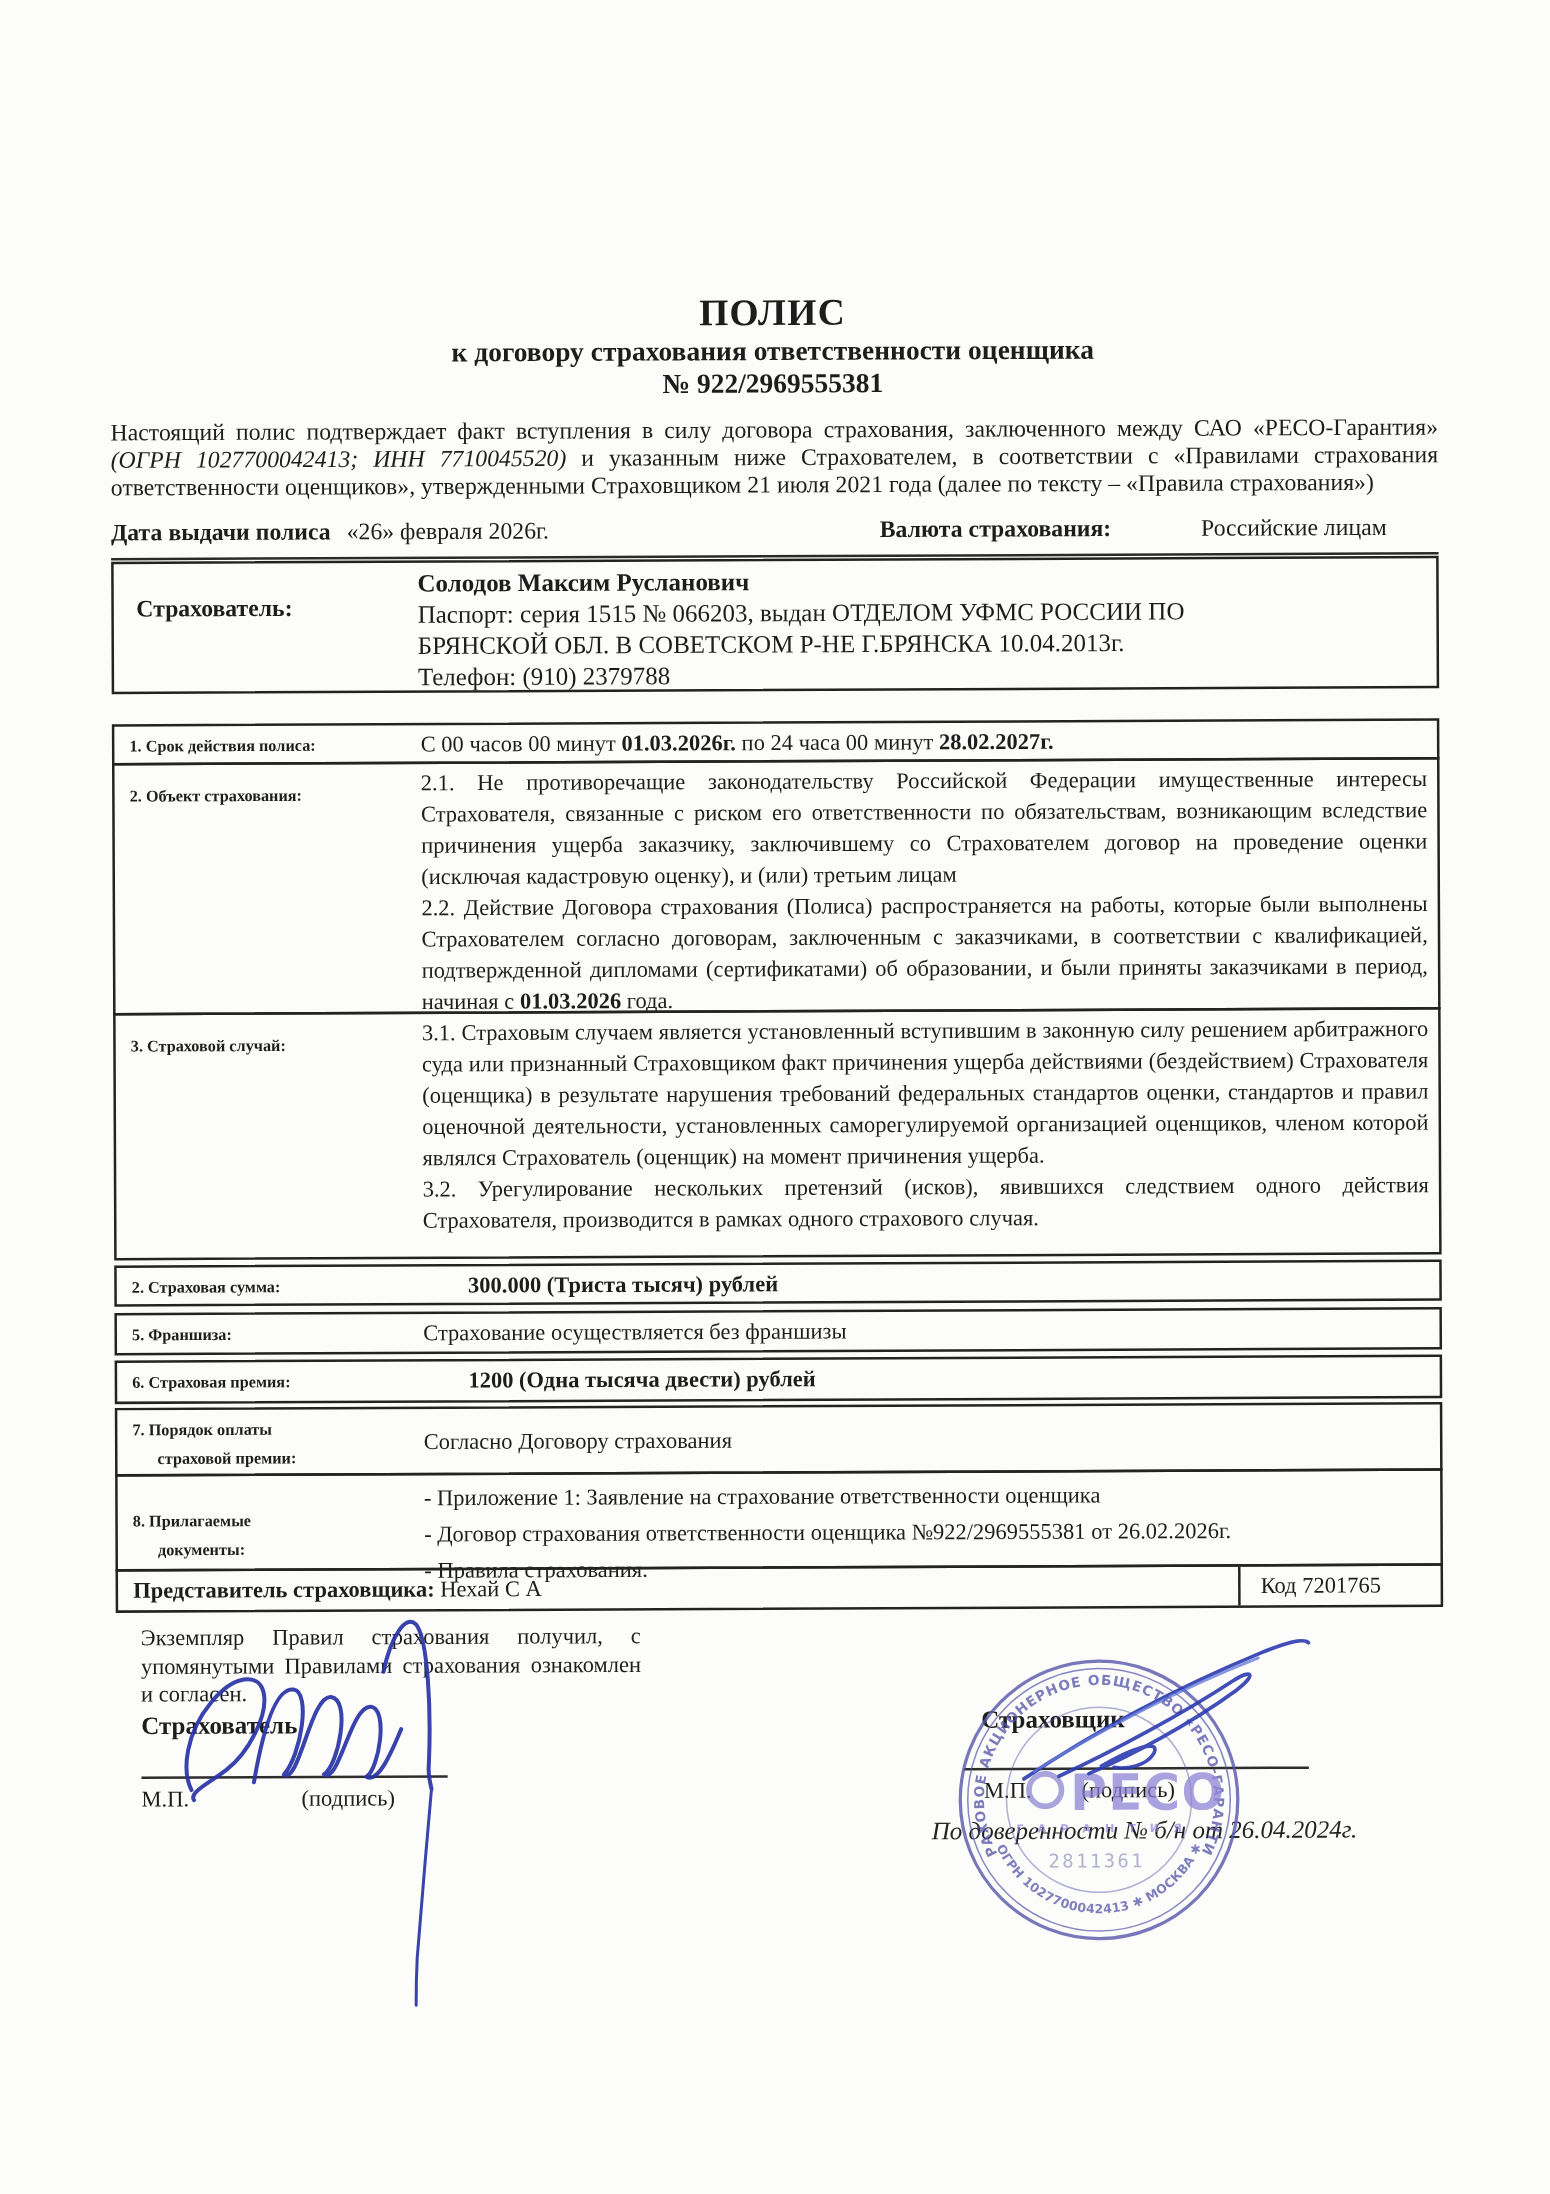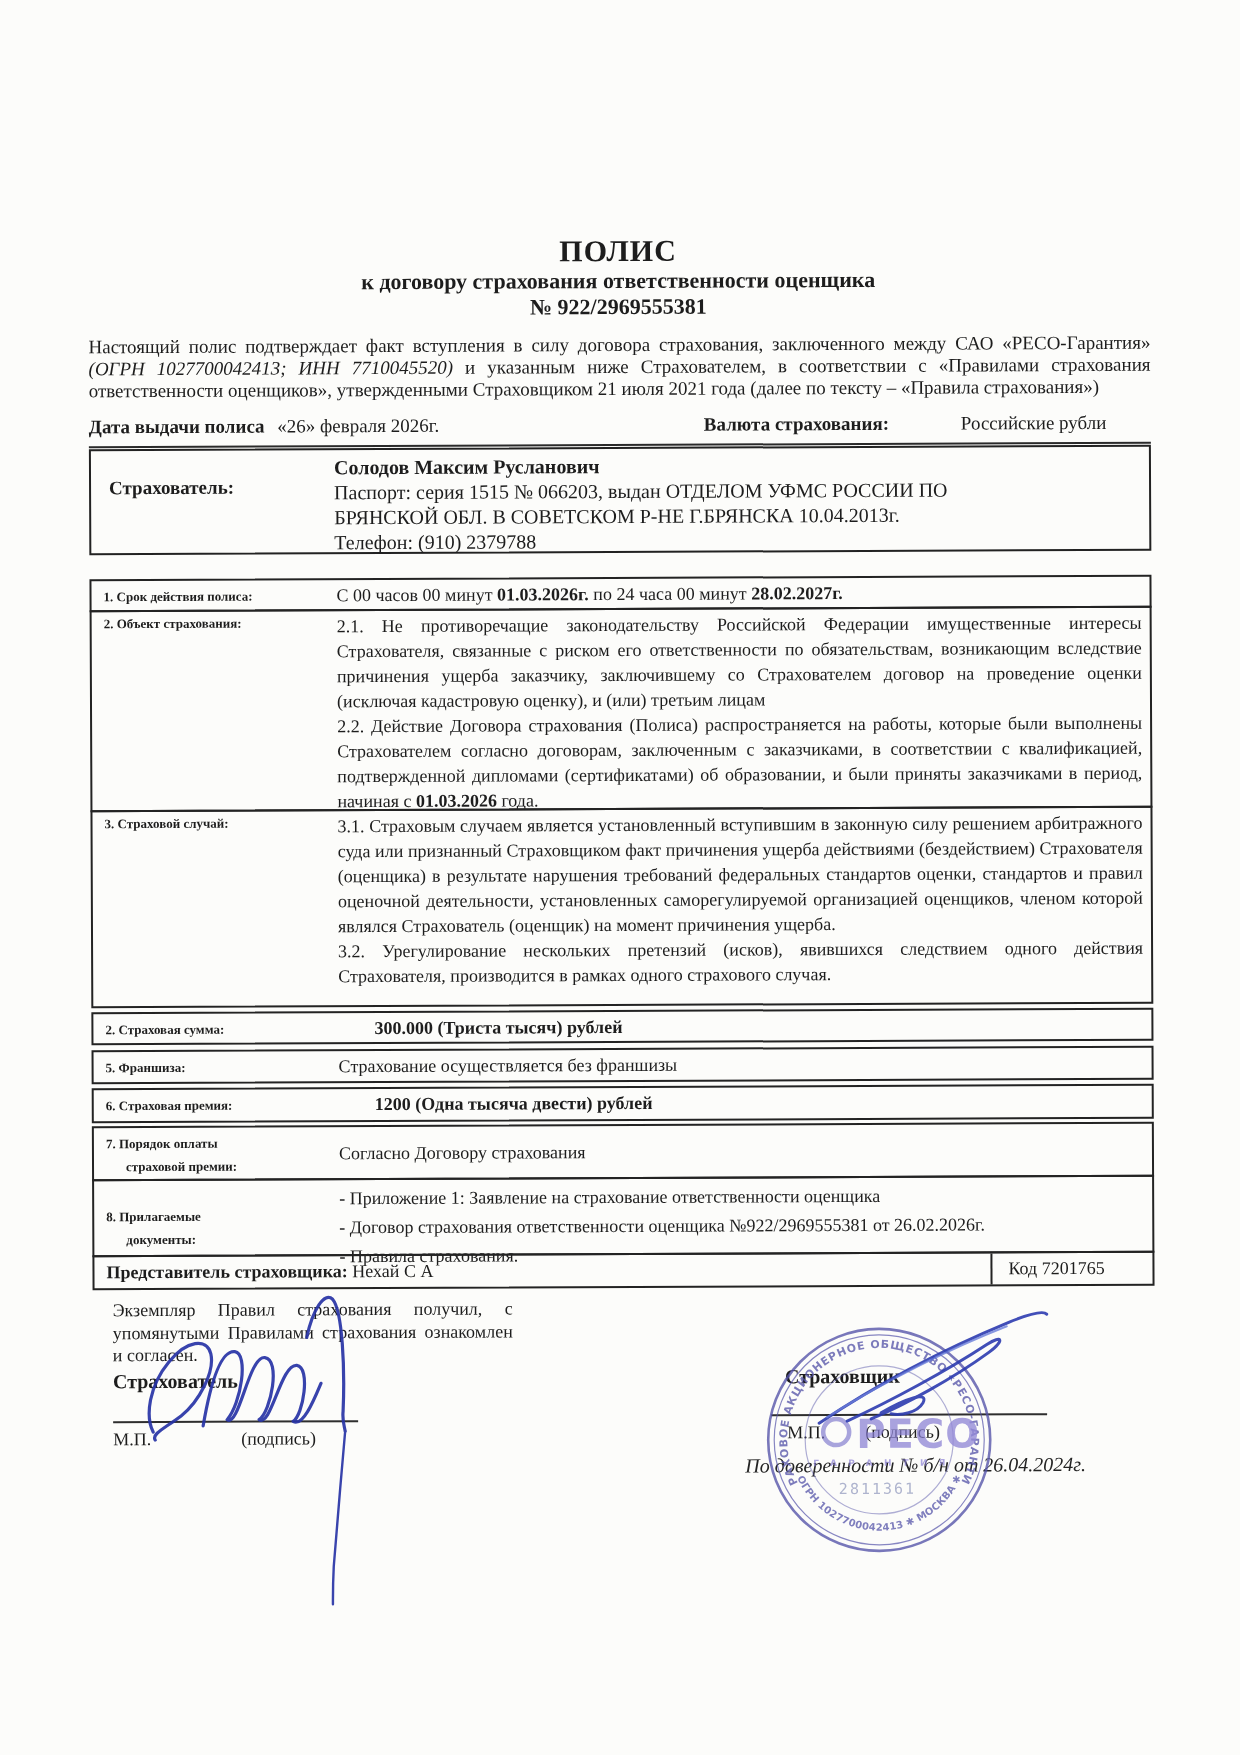--- a/index.html
+++ b/index.html
@@ -34,21 +34,21 @@
   .r2{height:202px;margin-top:-2px;}
   .r3{height:198px;margin-top:-2px;}
   .r4{height:33px;margin-top:4px;}
   .r5{height:34px;margin-top:5px;}
   .r6{height:35px;margin-top:4px;}
   .r7{height:55px;margin-top:3px;}
   .r8{height:78px;margin-top:-2px;}
   .rrep{height:35px;margin-top:-2px;}
   .tlabel{position:absolute;left:12px;top:4px;width:228px;font-size:13px;font-weight:bold;line-height:23px;}
   .tlabel .l2{padding-left:20px;}
-  .r2 .tlabel,.r3 .tlabel{top:0;}
+  .r2 .tlabel,.r3 .tlabel{top:13px;}
   .tcontent{position:absolute;left:245px;right:8px;top:3px;font-size:18px;line-height:25px;}
   .just{text-align:justify;}
   .tcontent p{margin:0;}
   .val-indent{padding-left:36px;}
   .items div{line-height:29px;white-space:nowrap;}
   .rep-label{position:absolute;left:12px;top:5px;font-size:18px;}
   .code-cell{position:absolute;right:0;top:0;bottom:0;width:162px;border-left:2px solid #232323;box-sizing:border-box;font-size:18px;padding:5px 0 12px 16px;}
   
   .received{position:absolute;left:110px;top:1297px;width:400px;margin:0;font-size:18px;line-height:22.5px;text-align:justify;}
   .sig-label{font-size:20px;font-weight:bold;}
@@ -77,21 +77,21 @@
     <div class="title">ПОЛИС</div>
     <div class="subtitle">к договору страхования ответственности оценщика</div>
     <div class="polnum">№ 922/2969555381</div>
 
     <p class="intro"><span>Настоящий полис подтверждает факт вступления в силу договора страхования, заключенного между САО «РЕСО-Гарантия» </span><i>(ОГРН 1027700042413; ИНН 7710045520)</i><span> и указанным ниже Страхователем, в соответствии с «Правилами страхования ответственности оценщиков», утвержденными Страховщиком 21 июля 2021 года (далее по тексту – «Правила страхования»)</span></p>
 
     <div class="issue-row">
       <span class="date-label">Дата выдачи полиса</span>
       <span class="date-value">«26» февраля  2026г.</span>
       <span class="cur-label">Валюта страхования:</span>
-      <span class="cur-value">Российские рубли</span>
+      <span class="cur-value">Российские лицам</span>
     </div>
 
     <div class="insured-box">
       <div class="insured-label">Страхователь:</div>
       <div class="insured-content">
         <div class="b">Солодов Максим Русланович</div>
         <div>Паспорт: серия 1515 № 066203, выдан ОТДЕЛОМ УФМС РОССИИ ПО БРЯНСКОЙ ОБЛ. В СОВЕТСКОМ Р-НЕ Г.БРЯНСКА 10.04.2013г.</div>
         <div>Телефон:  (910) 2379788</div>
       </div>
     </div>

